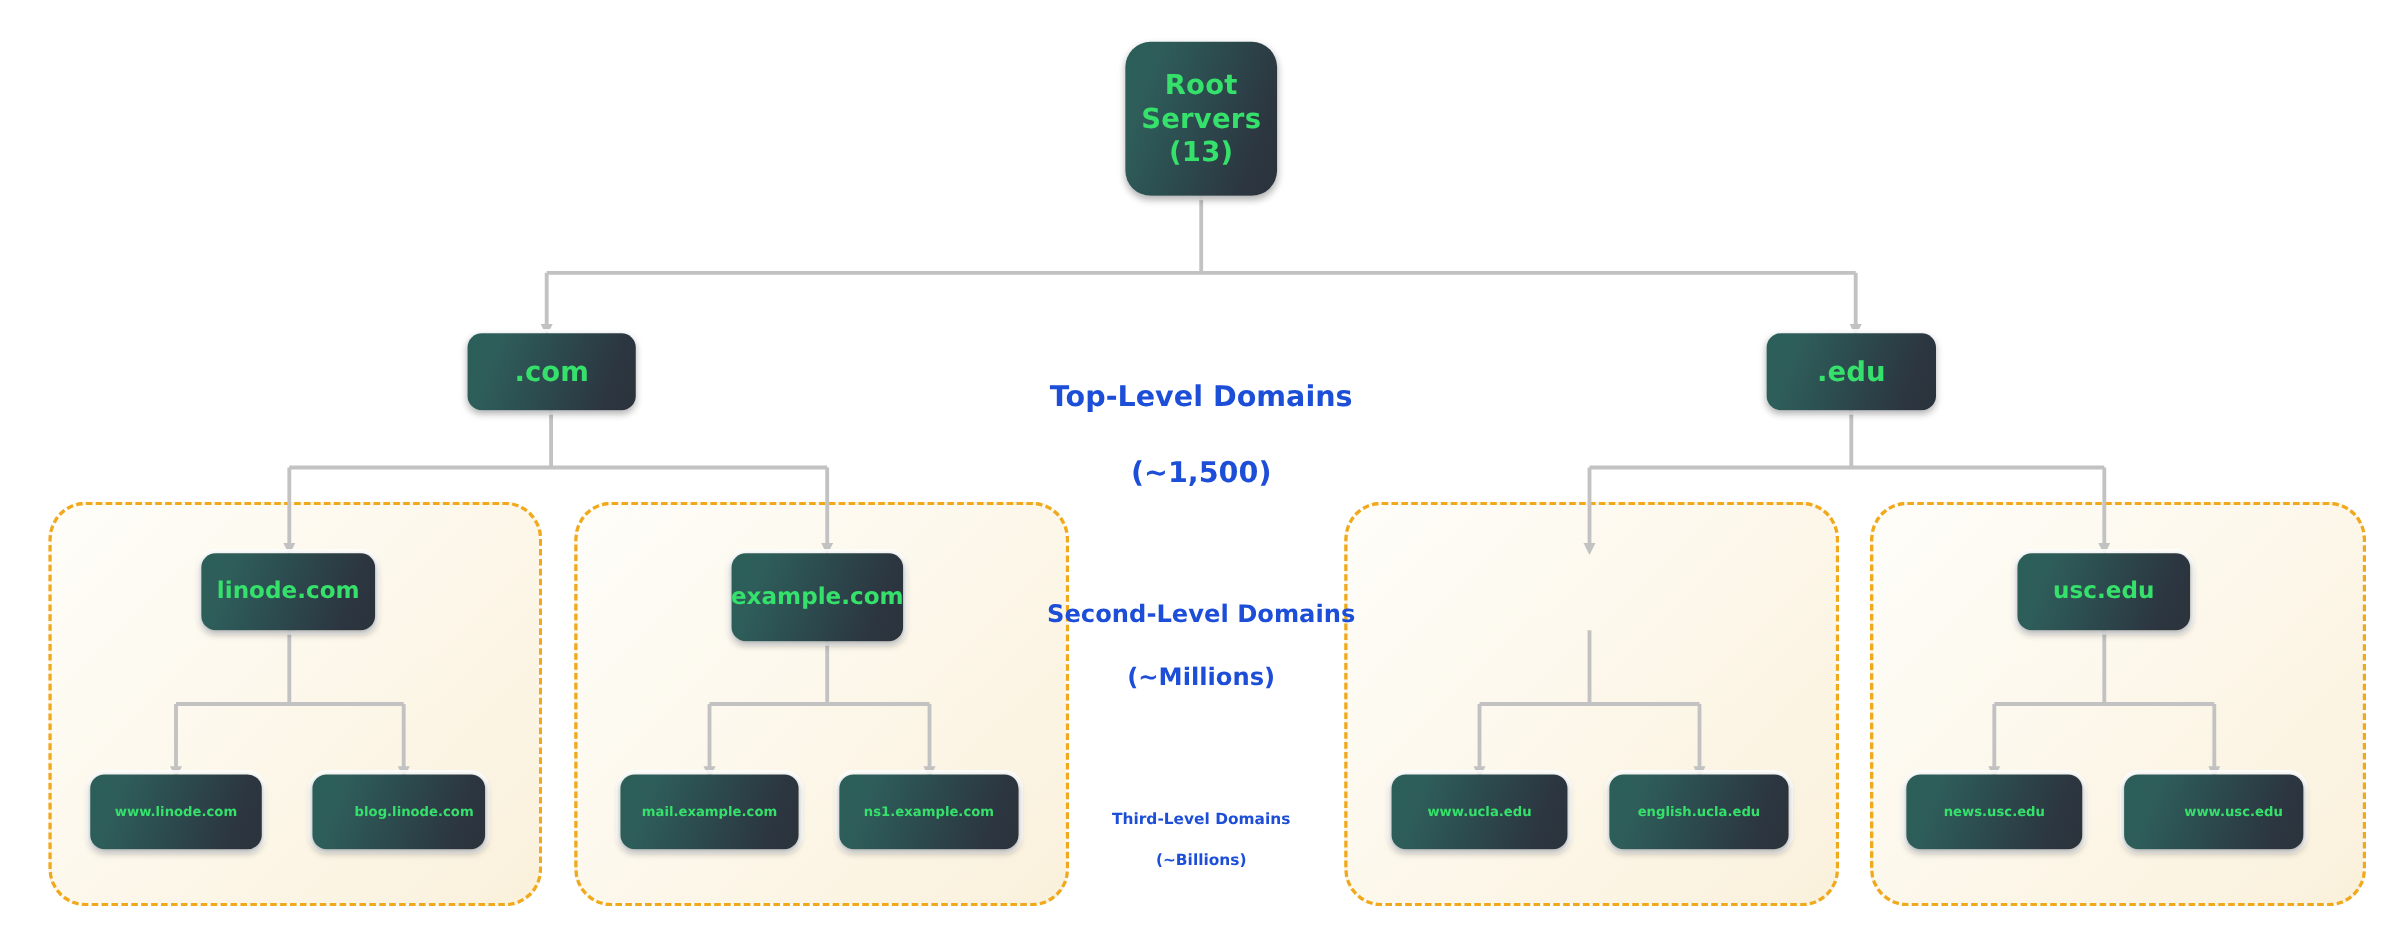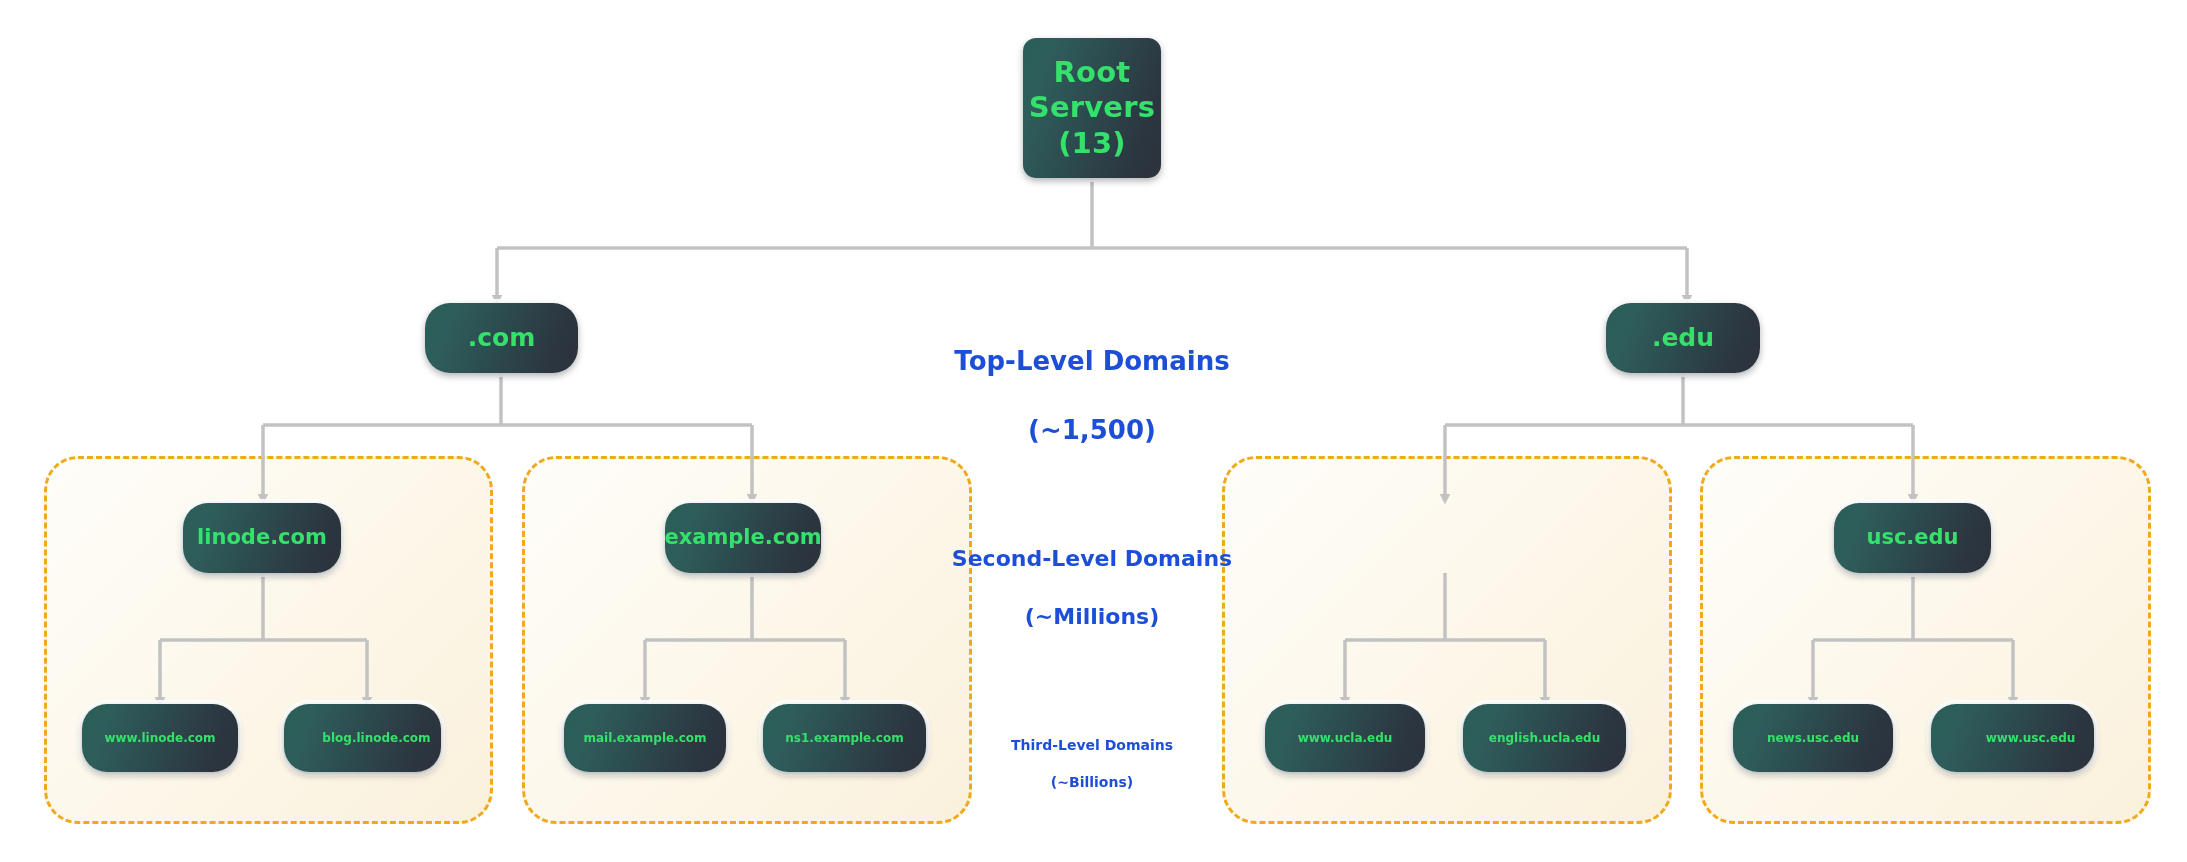--- a/index.html
+++ b/index.html
@@ -29,32 +29,32 @@
     border-radius: 34px;
     background: linear-gradient(135deg, #fefdf9 0%, #fdf8ec 45%, #faf1dc 100%);
     z-index: 1;
   }
   .node {
     position: absolute;
     display: flex;
     align-items: center;
     justify-content: center;
     text-align: center;
-    border-radius: 25px;
+    border-radius: 13px;
     background: linear-gradient(110deg, #2b5f59 0%, #2e5d5a 18%, #2c4b4e 48%, #2c3640 82%, #2b333c 100%);
     color: #35e06b;
     font-weight: bold;
     box-shadow: 0 3px 7px rgba(0,0,0,0.30), 0 0 0 4px rgba(255,255,255,0.92);
     z-index: 3;
     line-height: 1.22;
     box-sizing: border-box;
   }
   .node-root {
-    border-radius: 13px;
-    font-size: 29px;
+    border-radius: 23px;
+    font-size: 25px;
     letter-spacing: 0.2px;
   }
   .node-tld { font-size: 25px; }
   .node-sld { font-size: 21px; }
   .node-3ld { font-size: 12px; }
   .level-label {
     position: absolute;
     text-align: center;
     color: #1d4ed8;
     font-weight: bold;
@@ -144,21 +144,21 @@
 
   <div class="level-label ll-3ld" style="left:967px; top:718px; width:250px;">
     <div>Third-Level Domains</div>
     <div>(~Billions)</div>
   </div>
 
   <div class="node node-tld" style="left:425px; top:303px; width:153px; height:70px;">.com</div>
   <div class="node node-tld" style="left:1606px; top:303px; width:154px; height:70px;">.edu</div>
 
   <div class="node node-sld" style="left:183px; top:503px; width:158px; height:70px;">linode.com</div>
-  <div class="node node-sld" style="left:665px; top:503px; width:156px; height:70px;text-align:center;">example.com</div>
+  <div class="node node-sld" style="left:665px; top:503px; width:156px; height:80px;text-align:center;">example.com</div>
   <div class="node node-sld" style="left:1834px; top:503px; width:157px; height:70px;">usc.edu</div>
 
   <div class="node node-3ld" style="left:82px; top:704px; width:156px; height:68px;">www.linode.com</div>
   <div class="node node-3ld" style="left:284px; top:704px; width:157px; height:68px;padding-left:28px;">blog.linode.com</div>
 
   <div class="node node-3ld" style="left:564px; top:704px; width:162px; height:68px;">mail.example.com</div>
   <div class="node node-3ld" style="left:763px; top:704px; width:163px; height:68px;">ns1.example.com</div>
 
   <div class="node node-3ld" style="left:1265px; top:704px; width:160px; height:68px;">www.ucla.edu</div>
   <div class="node node-3ld" style="left:1733px; top:704px; width:160px; height:68px;">news.usc.edu</div>

